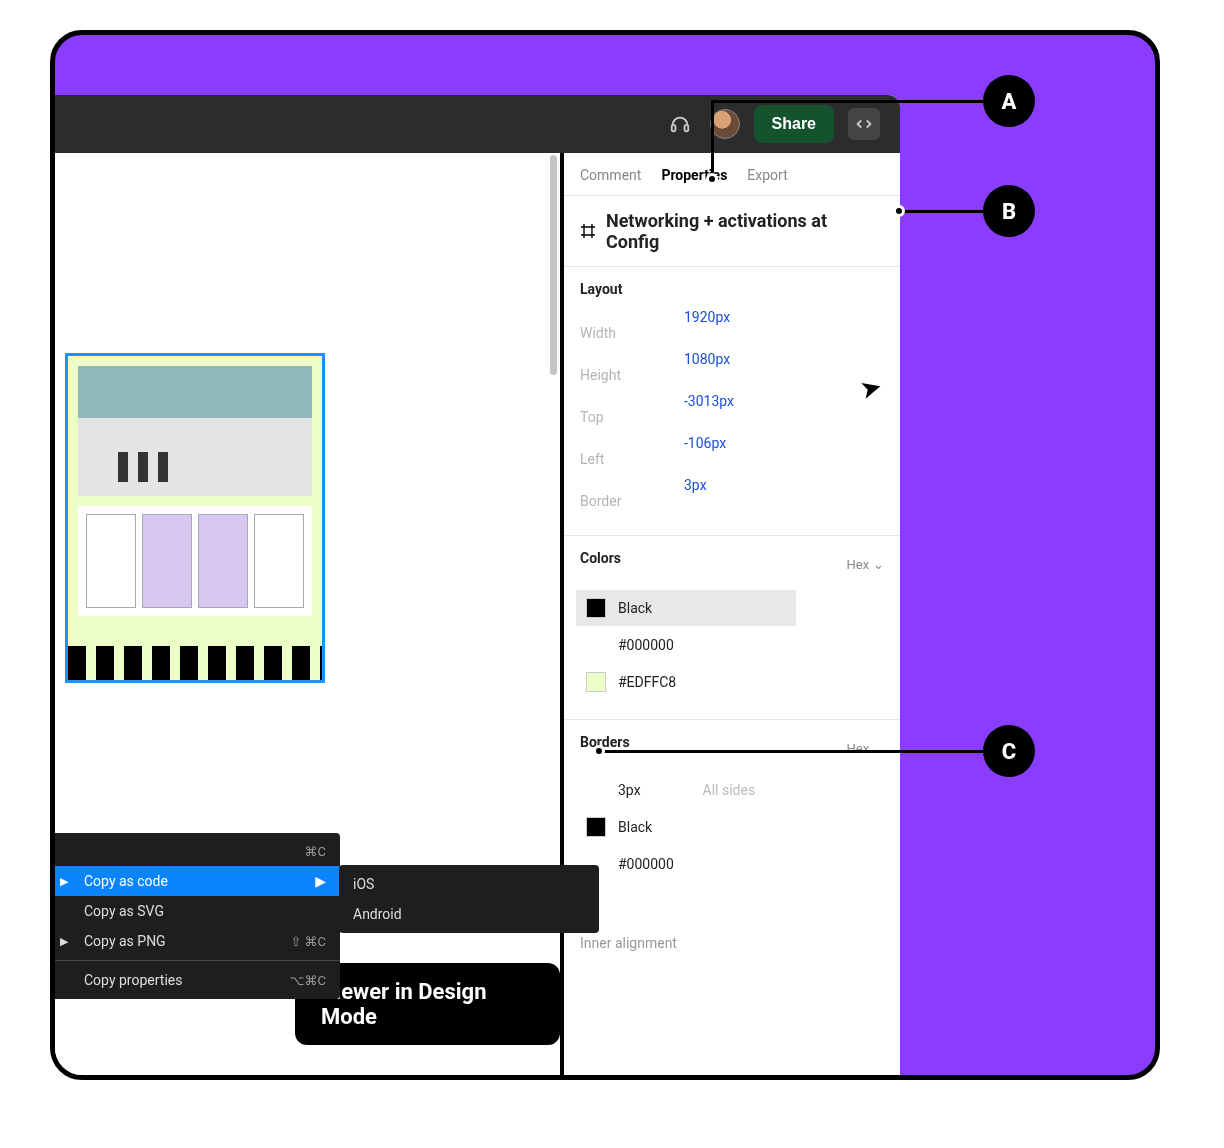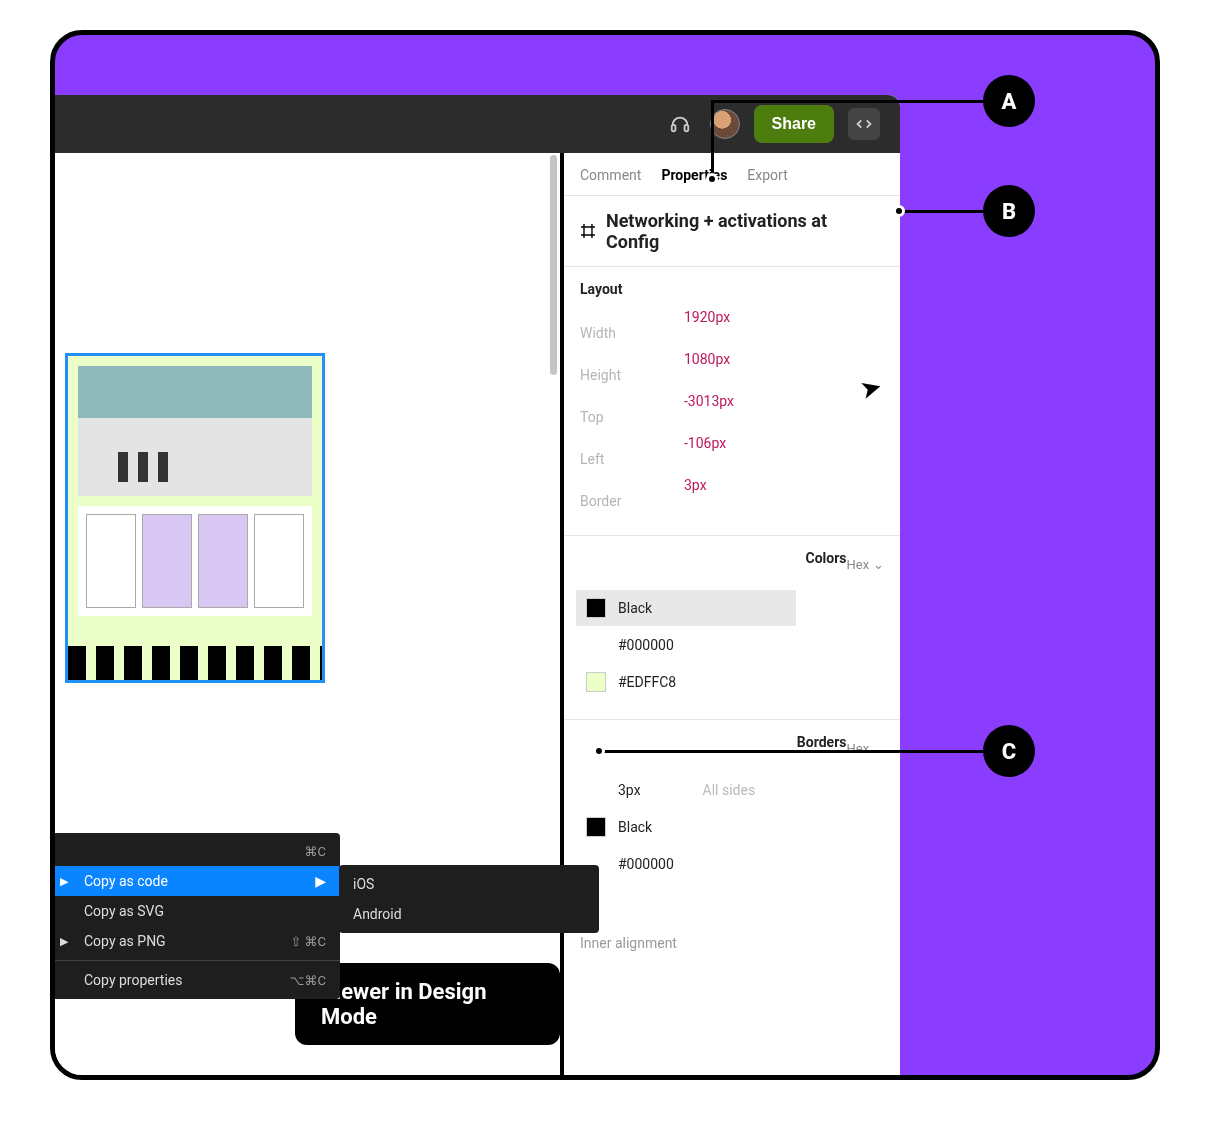--- a/index.html
+++ b/index.html
@@ -46,21 +46,21 @@
     color: #ccc;
     border-radius: 6px;
   }
   .toolbar .icon-btn.active { background: #444; }
   .avatar {
     width: 30px; height: 30px; border-radius: 50%;
     background: radial-gradient(circle at 40% 35%, #d9a276 0 35%, #6b4a3a 36% 100%);
     border: 1px solid #888;
   }
   .share-btn {
-    background: #4d7c0f;
+    background: #14532d;
     color: #fff;
     border: none;
     border-radius: 8px;
     padding: 10px 18px;
     font-size: 16px;
     font-weight: 600;
   }
   .panel {
     position: absolute;
     right: 0;
@@ -87,27 +87,27 @@
     border-bottom: 1px solid #e5e5e5;
     font-weight: 700;
     font-size: 18px;
   }
   .section {
     padding: 14px 16px 16px;
     border-bottom: 1px solid #e5e5e5;
   }
   .section h4 { font-size: 14px; font-weight: 700; margin-bottom: 12px; }
   .section-header {
-    display: flex; justify-content: flex-end; align-items: center;
+    display: flex; justify-content: space-between; align-items: center;
     margin-bottom: 12px;
   }
   .hex-select { color: #888; font-size: 13px; display:flex; align-items:center; gap:4px;}
   .kv { display: flex; gap: 24px; margin-bottom: 10px; font-size: 14px;}
   .kv .k { width: 80px; color: #b5b5b5; margin-top: 16px; }
-  .kv .v { color: #be185d; }
+  .kv .v { color: #1d4ed8; }
   .color-row {
     display: flex; align-items: center; gap: 12px;
     padding: 8px 10px; margin-left: -4px; margin-bottom: 3px;
     font-size: 14px;
   }
   .color-row.sel { background: #e8e8e8; width: 220px;}
   .swatch {
     width: 20px; height: 20px; border: 1px solid #ccc;
   }
   .inner-label { color:#999; padding: 4px 16px 0; font-size:14px;margin-top:32px;}

